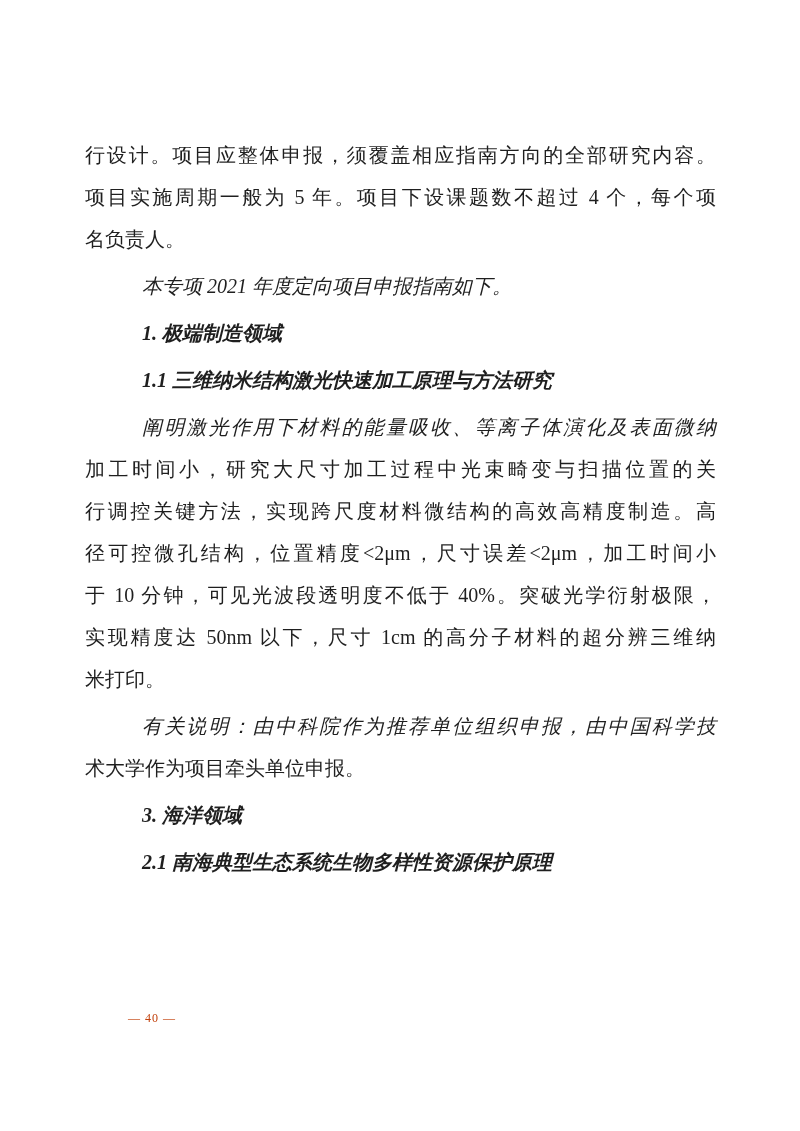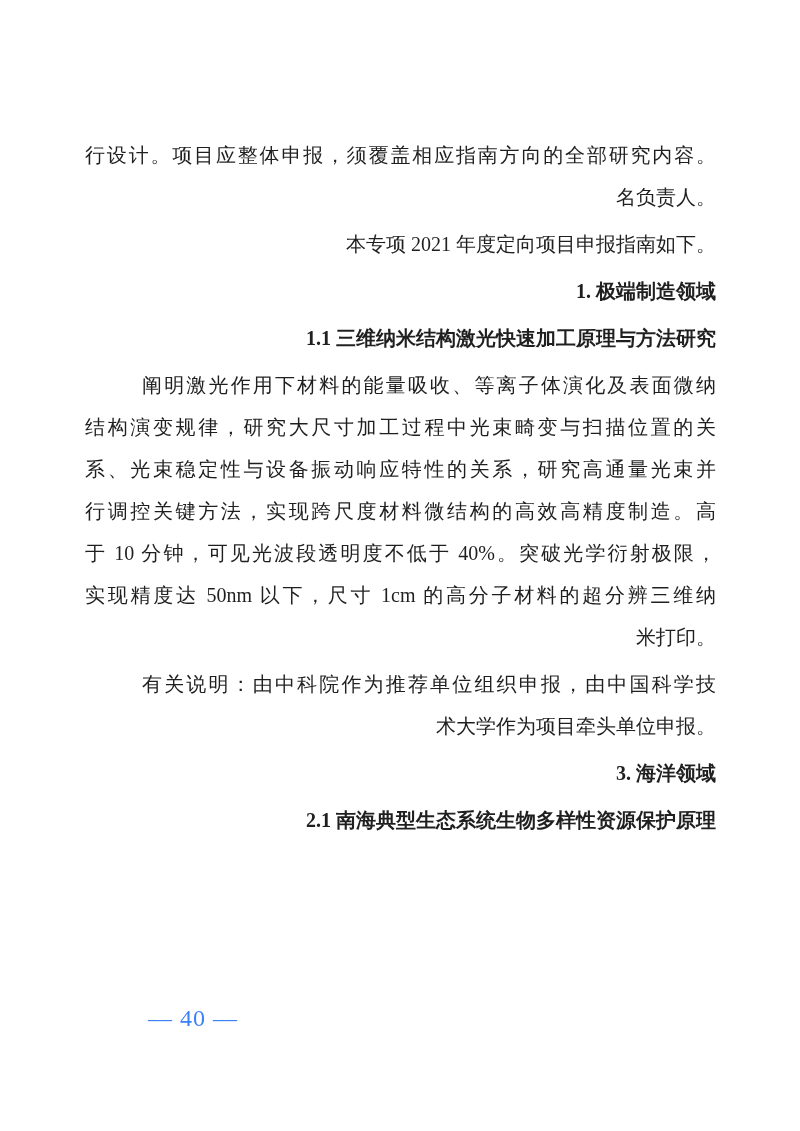--- a/index.html
+++ b/index.html
@@ -19,61 +19,62 @@
   .content {
     position: absolute;
     left: 85px;
     top: 134px;
     width: 631px;
   }
   .line {
     font-size: 20px;
     line-height: 42px;
     height: 42px;
-    text-align: right;
+    text-align: left;
     white-space: normal;
   }
   .line.just {
     text-align: justify;
     text-align-last: justify;
   }
   .line.indent {
     text-indent: 57px;
   }
   .line.heading {
     font-weight: bold;
   }
   .line.para-start {
     margin-top: 5px;
+    font-style: italic;
   }
   .pagenum {
     position: absolute;
     left: 128px;
     top: 1004px;
-    font-size: 24px;
+    font-size: 12px;
     line-height: 28px;
     letter-spacing: 1px;
-    color: #3b82f6;
-    margin-left: 20px;
+    color: #c2410c;
   }
 </style>
 </head>
 <body>
 
 <div class="page">
   <div class="content" id="doc-lines">
       <div class="line just">行设计。项目应整体申报，须覆盖相应指南方向的全部研究内容。</div>
+      <div class="line just">项目实施周期一般为 5 年。项目下设课题数不超过 4 个，每个项</div>
       <div class="line">名负责人。</div>
       <div class="line indent para-start">本专项 2021 年度定向项目申报指南如下。</div>
       <div class="line heading indent para-start">1. 极端制造领域</div>
       <div class="line heading indent para-start">1.1 三维纳米结构激光快速加工原理与方法研究</div>
       <div class="line indent just para-start">阐明激光作用下材料的能量吸收、等离子体演化及表面微纳</div>
-      <div class="line just">结构演变规律，研究大尺寸加工过程中光束畸变与扫描位置的关</div>
-      <div class="line just">系、光束稳定性与设备振动响应特性的关系，研究高通量光束并</div>
+      <div class="line just">加工时间小，研究大尺寸加工过程中光束畸变与扫描位置的关</div>
       <div class="line just">行调控关键方法，实现跨尺度材料微结构的高效高精度制造。高</div>
+      <div class="line just">径可控微孔结构，位置精度&lt;2μm，尺寸误差&lt;2μm，加工时间小</div>
       <div class="line just">于 10 分钟，可见光波段透明度不低于 40%。突破光学衍射极限，</div>
       <div class="line just">实现精度达 50nm 以下，尺寸 1cm 的高分子材料的超分辨三维纳</div>
       <div class="line">米打印。</div>
       <div class="line indent just para-start">有关说明：由中科院作为推荐单位组织申报，由中国科学技</div>
       <div class="line">术大学作为项目牵头单位申报。</div>
       <div class="line heading indent para-start">3. 海洋领域</div>
       <div class="line heading indent para-start">2.1 南海典型生态系统生物多样性资源保护原理</div>
     </div>
   <div class="pagenum">— 40 —</div>
 </div>

